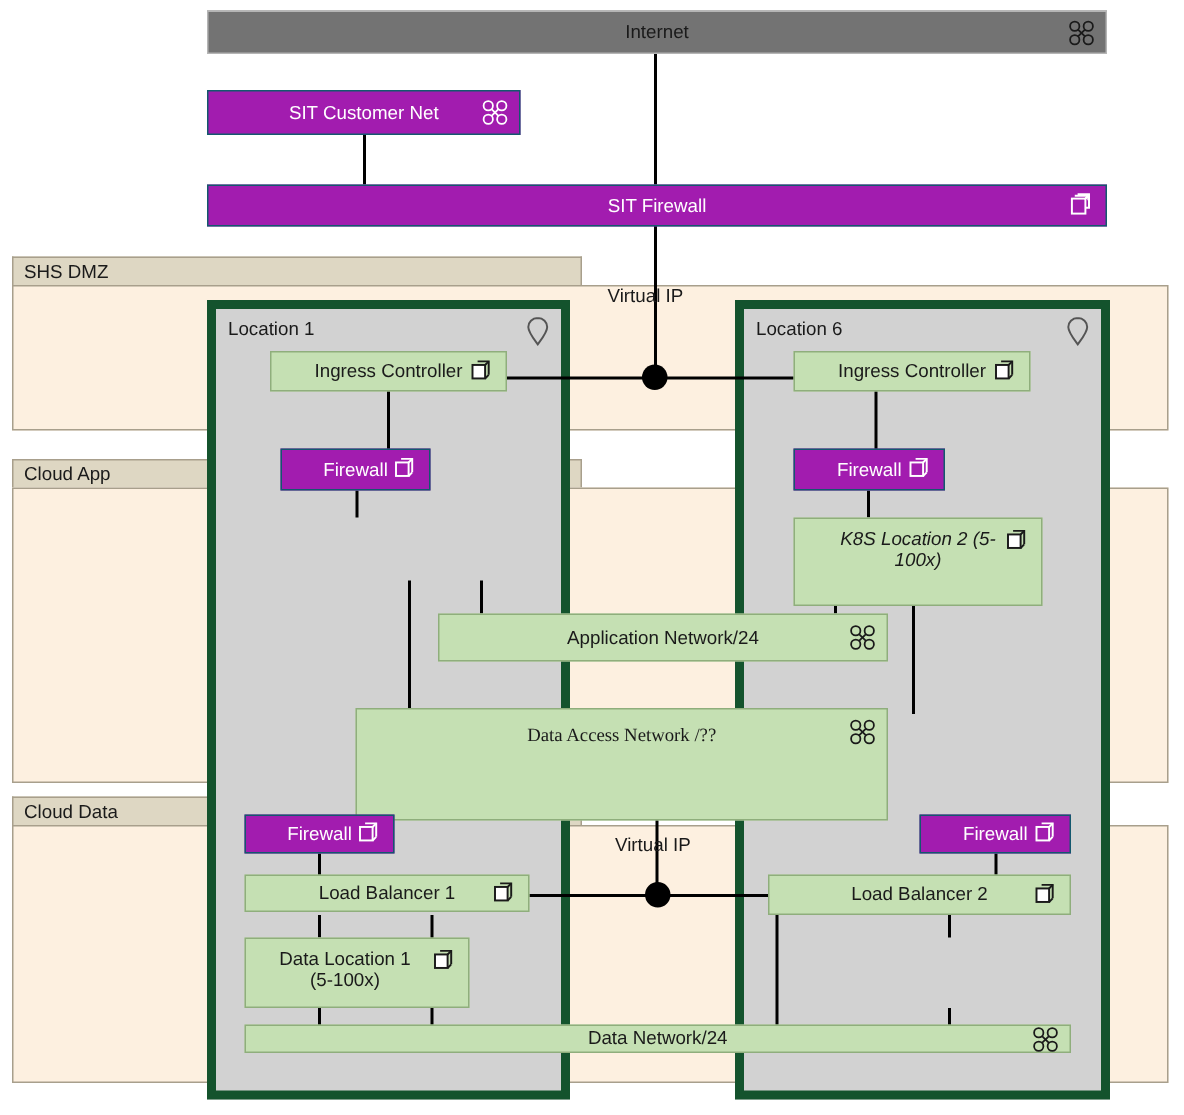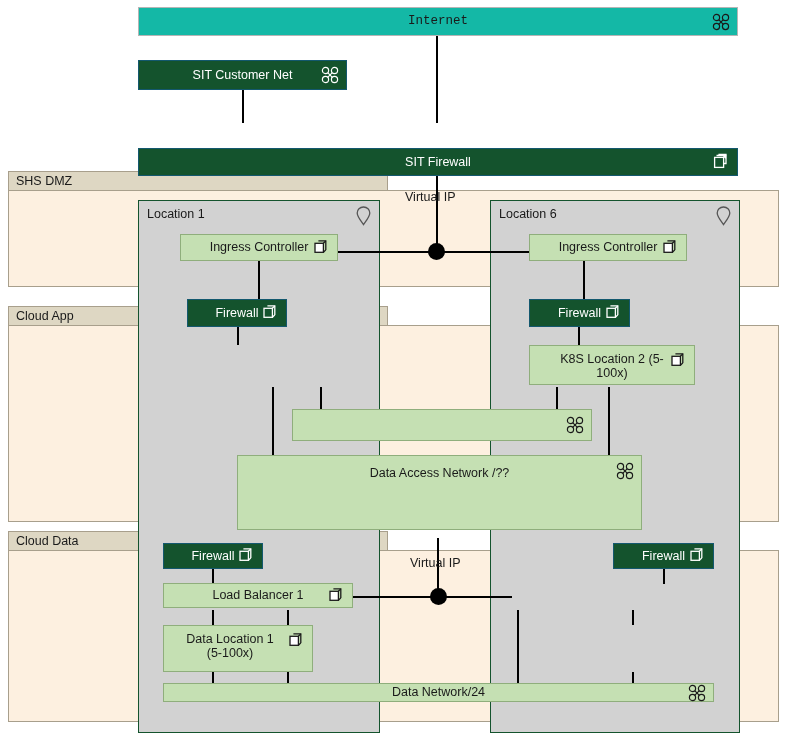--- a/index.html
+++ b/index.html
@@ -21,22 +21,22 @@
     border:1px solid #9a9a9a;
     display:flex;
     align-items:center;
     justify-content:center;
     font-size:12.5px;
     color:#1a1a1a;
     line-height:1.15;
     text-align:center;
     z-index:6;
   }
-  .node.white{background:#14b8a6;border-color:#b5b5b5;font-family:Liberation Mono, monospace;}
-  .node.teal{background:#14532d;border-color:#13586e;color:#ffffff;}
+  .node.white{background:#737373;border-color:#b5b5b5;}
+  .node.teal{background:#a21caf;border-color:#13586e;color:#ffffff;}
   .node.green{background:#c5e0b3;border-color:#8fae7c;}
   .node .lbl{pointer-events:none;padding:0 26px;}
   .node.top-align{align-items:flex-start;padding-top:6px;}
 
   
   .band{
     position:absolute;
     box-sizing:border-box;
     z-index:1;
   }
@@ -60,21 +60,21 @@
     box-sizing:border-box;
     background:#fdf0e0;
     border:1px solid #a89f8c;
   }
 
   
   .loc{
     position:absolute;
     box-sizing:border-box;
     background:#d2d2d2;
-    border:1px solid #14532d;
+    border:6px solid #14532d;
     z-index:3;
   }
   .loc .loc-title{
     position:absolute;
     left:8px;top:6px;
     font-size:12.5px;
     color:#1a1a1a;
   }
   .loc .pin{
     position:absolute;
@@ -211,21 +211,21 @@
         <circle cx="4.5" cy="4.5" r="3.1" fill="none" stroke="#ffffff" stroke-width="1.2"></circle>
         <circle cx="13.5" cy="4.5" r="3.1" fill="none" stroke="#ffffff" stroke-width="1.2"></circle>
         <circle cx="4.5" cy="13.5" r="3.1" fill="none" stroke="#ffffff" stroke-width="1.2"></circle>
         <circle cx="13.5" cy="13.5" r="3.1" fill="none" stroke="#ffffff" stroke-width="1.2"></circle>
         <line x1="6.7" y1="6.7" x2="11.3" y2="11.3" stroke="#ffffff" stroke-width="1.2"></line>
         <line x1="11.3" y1="6.7" x2="6.7" y2="11.3" stroke="#ffffff" stroke-width="1.2"></line>
       </svg>
     </span>
   </div>
 
-  <div class="node teal" style="left:138px;top:123px;width:600px;height:28px;margin-top:25px;">
+  <div class="node teal" style="left:138px;top:123px;width:600px;height:28px;">
     <span class="lbl">SIT Firewall</span>
     <span class="icon">
       <svg viewBox="0 0 18 18" width="18" height="18">
         <path d="M4.5 2.5 h9 l0 3 M13.5 2.5 l-2.4 2.4" fill="none" stroke="#ffffff" stroke-width="1.3"></path>
         <path d="M6.4 1.5 h7.6 v9 h-2.6" fill="none" stroke="#ffffff" stroke-width="1.3"></path>
         <rect x="2.6" y="4.4" width="9" height="10" fill="none" stroke="#ffffff" stroke-width="1.3"></rect>
         <path d="M11.6 4.4 L14 2.2" fill="none" stroke="#ffffff" stroke-width="1.3"></path>
       </svg>
     </span>
   </div>
@@ -272,46 +272,47 @@
     <span class="icon">
       <svg viewBox="0 0 18 18" width="18" height="18">
         <path d="M6.4 1.9 h7.4 v9" fill="none" stroke="#ffffff" stroke-width="1.3"></path>
         <path d="M13.8 1.9 L11.4 4.3" fill="none" stroke="#ffffff" stroke-width="1.3"></path>
         <path d="M13.8 10.9 L11.4 13.3" fill="none" stroke="#ffffff" stroke-width="1.3"></path>
         <rect x="3" y="4.3" width="8.4" height="9" fill="none" stroke="#ffffff" stroke-width="1.3"></rect>
       </svg>
     </span>
   </div>
 
-  <div class="node green top-align" style="left:529px;top:345px;width:166px;height:40px;">
+  <div class="node green top-align" style="left:529px;top:345px;width:166px;height:59px;font-style:italic;">
     <span class="lbl">K8S Location 2 (5-100x)</span>
     <span class="icon topright">
       <svg viewBox="0 0 18 18" width="18" height="18">
         <path d="M6.4 1.9 h7.4 v9" fill="none" stroke="#1a1a1a" stroke-width="1.3"></path>
         <path d="M13.8 1.9 L11.4 4.3" fill="none" stroke="#1a1a1a" stroke-width="1.3"></path>
         <path d="M13.8 10.9 L11.4 13.3" fill="none" stroke="#1a1a1a" stroke-width="1.3"></path>
         <rect x="3" y="4.3" width="8.4" height="9" fill="#ffffff" stroke="#1a1a1a" stroke-width="1.3"></rect>
       </svg>
     </span>
   </div>
 
   <div class="node green" style="left:292px;top:409px;width:300px;height:32px;">
+    <span class="lbl">Application Network/24</span>
     <span class="icon">
       <svg viewBox="0 0 18 18" width="18" height="18">
         <circle cx="4.5" cy="4.5" r="3.1" fill="none" stroke="#1a1a1a" stroke-width="1.2"></circle>
         <circle cx="13.5" cy="4.5" r="3.1" fill="none" stroke="#1a1a1a" stroke-width="1.2"></circle>
         <circle cx="4.5" cy="13.5" r="3.1" fill="none" stroke="#1a1a1a" stroke-width="1.2"></circle>
         <circle cx="13.5" cy="13.5" r="3.1" fill="none" stroke="#1a1a1a" stroke-width="1.2"></circle>
         <line x1="6.7" y1="6.7" x2="11.3" y2="11.3" stroke="#1a1a1a" stroke-width="1.2"></line>
         <line x1="11.3" y1="6.7" x2="6.7" y2="11.3" stroke="#1a1a1a" stroke-width="1.2"></line>
       </svg>
     </span>
   </div>
 
-  <div class="node green top-align" style="left:237px;top:455px;width:405px;height:75px;">
+  <div class="node green top-align" style="left:237px;top:472px;width:355px;height:75px;font-family:Liberation Serif, serif;">
     <span class="lbl" style="padding-top:4px;">Data Access Network /??</span>
     <span class="icon topright">
       <svg viewBox="0 0 18 18" width="18" height="18">
         <circle cx="4.5" cy="4.5" r="3.1" fill="none" stroke="#1a1a1a" stroke-width="1.2"></circle>
         <circle cx="13.5" cy="4.5" r="3.1" fill="none" stroke="#1a1a1a" stroke-width="1.2"></circle>
         <circle cx="4.5" cy="13.5" r="3.1" fill="none" stroke="#1a1a1a" stroke-width="1.2"></circle>
         <circle cx="13.5" cy="13.5" r="3.1" fill="none" stroke="#1a1a1a" stroke-width="1.2"></circle>
         <line x1="6.7" y1="6.7" x2="11.3" y2="11.3" stroke="#1a1a1a" stroke-width="1.2"></line>
         <line x1="11.3" y1="6.7" x2="6.7" y2="11.3" stroke="#1a1a1a" stroke-width="1.2"></line>
       </svg>
@@ -360,20 +361,31 @@
     <span class="icon">
       <svg viewBox="0 0 18 18" width="18" height="18">
         <path d="M6.4 1.9 h7.4 v9" fill="none" stroke="#ffffff" stroke-width="1.3"></path>
         <path d="M13.8 1.9 L11.4 4.3" fill="none" stroke="#ffffff" stroke-width="1.3"></path>
         <path d="M13.8 10.9 L11.4 13.3" fill="none" stroke="#ffffff" stroke-width="1.3"></path>
         <rect x="3" y="4.3" width="8.4" height="9" fill="none" stroke="#ffffff" stroke-width="1.3"></rect>
       </svg>
     </span>
   </div>
 
+  <div class="node green" style="left:512px;top:583px;width:202px;height:27px;">
+    <span class="lbl">Load Balancer 2</span>
+    <span class="icon">
+      <svg viewBox="0 0 18 18" width="18" height="18">
+        <path d="M6.4 1.9 h7.4 v9" fill="none" stroke="#1a1a1a" stroke-width="1.3"></path>
+        <path d="M13.8 1.9 L11.4 4.3" fill="none" stroke="#1a1a1a" stroke-width="1.3"></path>
+        <path d="M13.8 10.9 L11.4 13.3" fill="none" stroke="#1a1a1a" stroke-width="1.3"></path>
+        <rect x="3" y="4.3" width="8.4" height="9" fill="#ffffff" stroke="#1a1a1a" stroke-width="1.3"></rect>
+      </svg>
+    </span>
+  </div>
 
 
   <div class="node green" style="left:163px;top:683px;width:551px;height:19px;">
     <span class="lbl">Data Network/24</span>
     <span class="icon">
       <svg viewBox="0 0 18 18" width="18" height="18">
         <circle cx="4.5" cy="4.5" r="3.1" fill="none" stroke="#1a1a1a" stroke-width="1.2"></circle>
         <circle cx="13.5" cy="4.5" r="3.1" fill="none" stroke="#1a1a1a" stroke-width="1.2"></circle>
         <circle cx="4.5" cy="13.5" r="3.1" fill="none" stroke="#1a1a1a" stroke-width="1.2"></circle>
         <circle cx="13.5" cy="13.5" r="3.1" fill="none" stroke="#1a1a1a" stroke-width="1.2"></circle>

